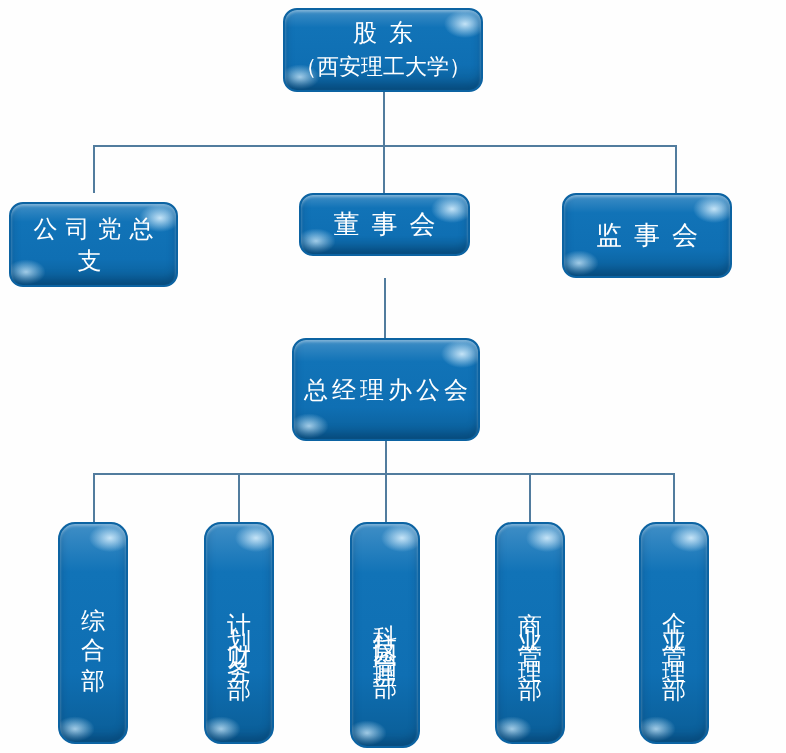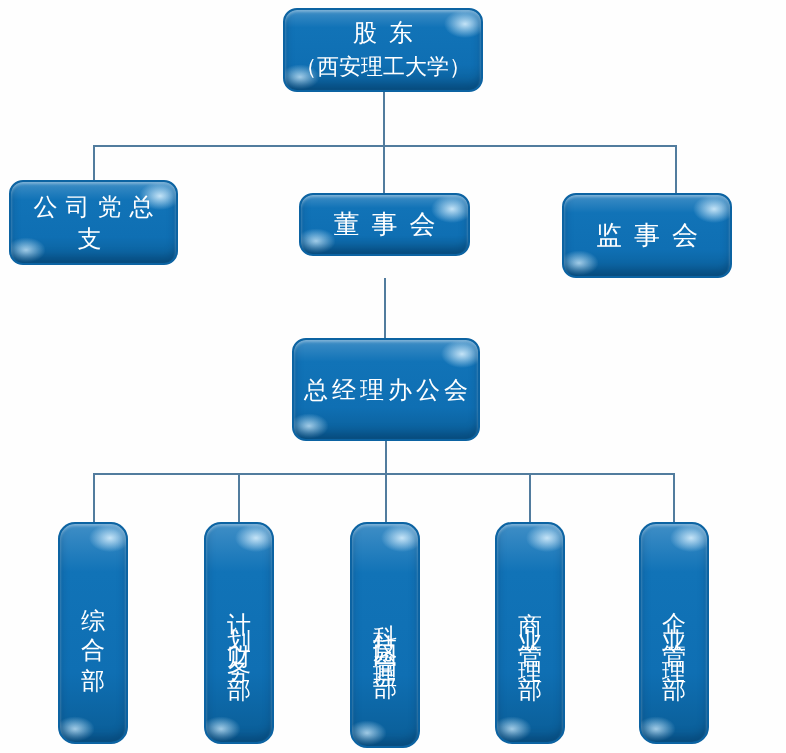--- a/index.html
+++ b/index.html
@@ -37,21 +37,21 @@
     border-radius:14px;
     text-align:center;
   }
   .node .lbl{display:block;}
 
   
   .n-root{left:283px;top:8px;width:200px;height:84px;flex-direction:column;line-height:34px;}
   .n-root .line1{font-size:24px;letter-spacing:12px;text-indent:12px;}
   .n-root .line2{font-size:22px;}
 
-  .n-l2a{left:9px;top:180px;width:169px;height:85px;font-size:24px;letter-spacing:8px;text-indent:8px;}
+  .n-l2a{left:9px;top:202px;width:169px;height:85px;font-size:24px;letter-spacing:8px;text-indent:8px;}
   .n-l2b{left:299px;top:193px;width:171px;height:63px;font-size:26px;letter-spacing:12px;text-indent:12px;}
   .n-l2c{left:562px;top:193px;width:170px;height:85px;font-size:26px;letter-spacing:12px;text-indent:12px;}
 
   .n-l3{left:292px;top:338px;width:188px;height:103px;font-size:24px;letter-spacing:4px;text-indent:4px;}
 
   .n-dept{width:70px;height:222px;top:522px;border-radius:17px;font-size:24px;}
   .n-dept .lbl{
     writing-mode:vertical-rl;
     text-orientation:upright;
   }

